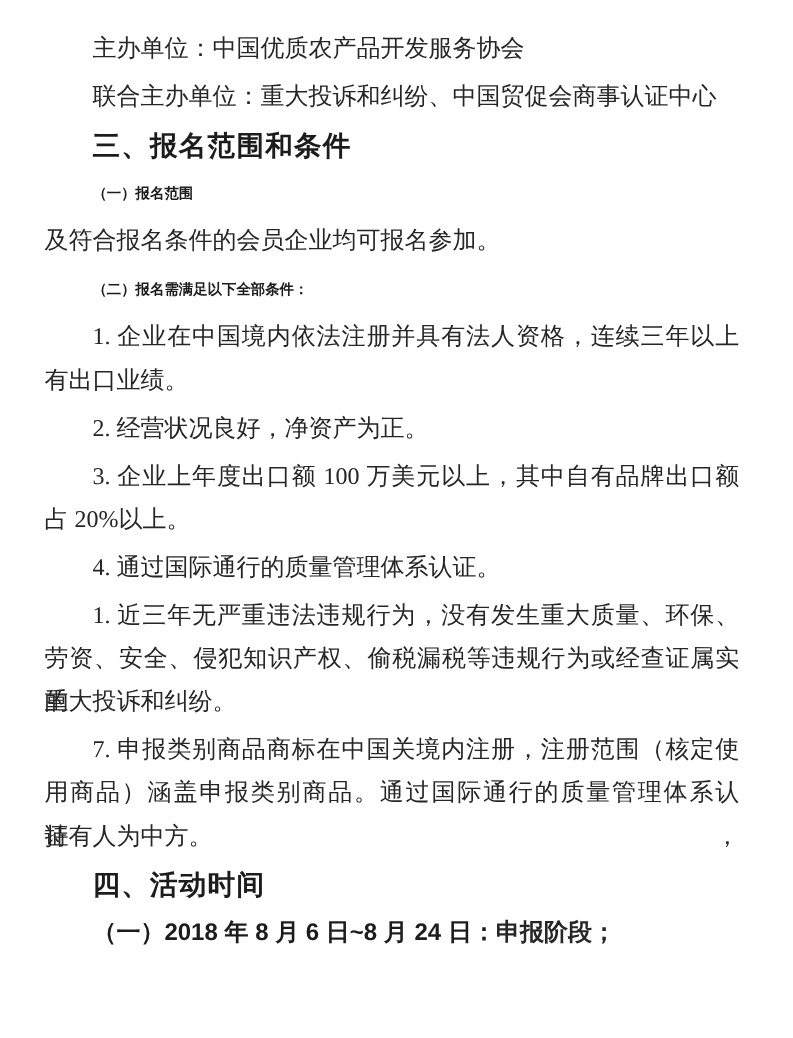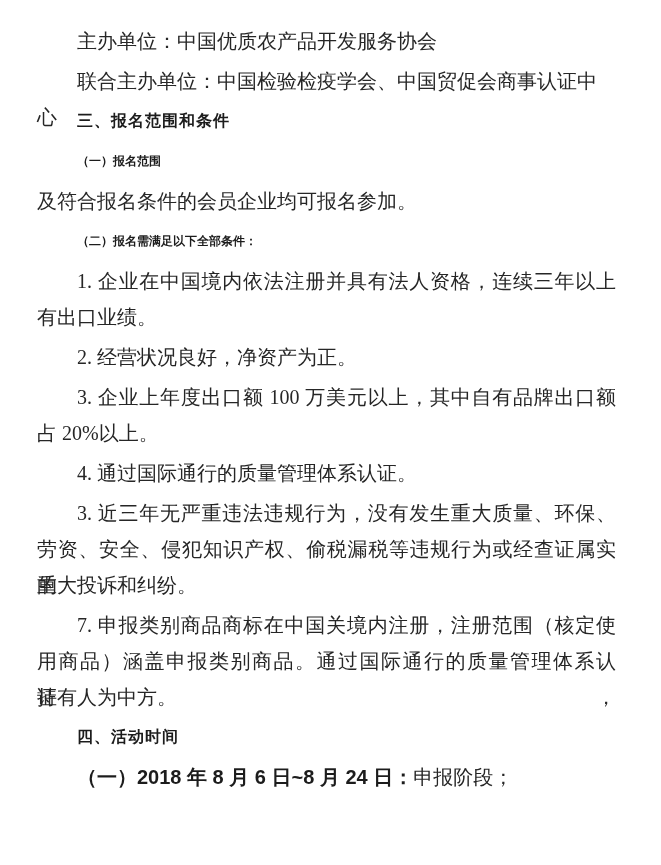--- a/index.html
+++ b/index.html
@@ -34,51 +34,51 @@
   .line.first { text-indent: 40px; }
   
   .line.justify {
     text-align: justify;
     text-align-last: justify;
   }
   
   .h1 .line {
     font-family: "Liberation Sans", "DejaVu Sans", sans-serif;
     font-weight: 700;
-    font-size: 16px;
+    font-size: 23px;
     color: #1c1c1c;
     letter-spacing: 1px;
   }
   
   .h2 .line {
     font-weight: 700;
     font-size: 12px;
     color: #1c1c1c;
   }
   .seg-b {
     font-weight: 700;
     font-family: Liberation Sans, sans-serif;
     color: #1c1c1c;
   }
   .seg-r {
-    font-weight: 400;
+    font-weight: 700;
     font-family: "Liberation Serif", "DejaVu Serif", serif;
     color: #262626;
   }
 </style>
 </head>
 <body>
 
 <div class="page">
   <div id="doc">
       <div class="block p">
         <div class="line first">主办单位：中国优质农产品开发服务协会</div>
       </div>
       <div class="block p">
-        <div class="line first">联合主办单位：中国检验检疫学会、中国贸促会商事认证中心</div>
+        <div class="line first">联合主办单位：重大投诉和纠纷、中国贸促会商事认证中心</div>
       </div>
       <div class="block h1">
         <div class="line first">三、报名范围和条件</div>
       </div>
       <div class="block h2">
         <div class="line first">（一）报名范围</div>
       </div>
       <div class="block p">
         <div class="line">及符合报名条件的会员企业均可报名参加。</div>
       </div>
@@ -93,21 +93,21 @@
         <div class="line first">2. 经营状况良好，净资产为正。</div>
       </div>
       <div class="block p">
         <div class="line first justify">3. 企业上年度出口额 100 万美元以上，其中自有品牌出口额</div>
         <div class="line">占 20%以上。</div>
       </div>
       <div class="block p">
         <div class="line first">4. 通过国际通行的质量管理体系认证。</div>
       </div>
       <div class="block p">
-        <div class="line first justify">3. 近三年无严重违法违规行为，没有发生重大质量、环保、</div>
+        <div class="line first justify">1. 近三年无严重违法违规行为，没有发生重大质量、环保、</div>
         <div class="line justify">劳资、安全、侵犯知识产权、偷税漏税等违规行为或经查证属实的</div>
         <div class="line">重大投诉和纠纷。</div>
       </div>
       <div class="block p">
         <div class="line first justify">7. 申报类别商品商标在中国关境内注册，注册范围（核定使</div>
         <div class="line justify">用商品）涵盖申报类别商品。通过国际通行的质量管理体系认证，</div>
         <div class="line">持有人为中方。</div>
       </div>
       <div class="block h1">
         <div class="line first">四、活动时间</div>

